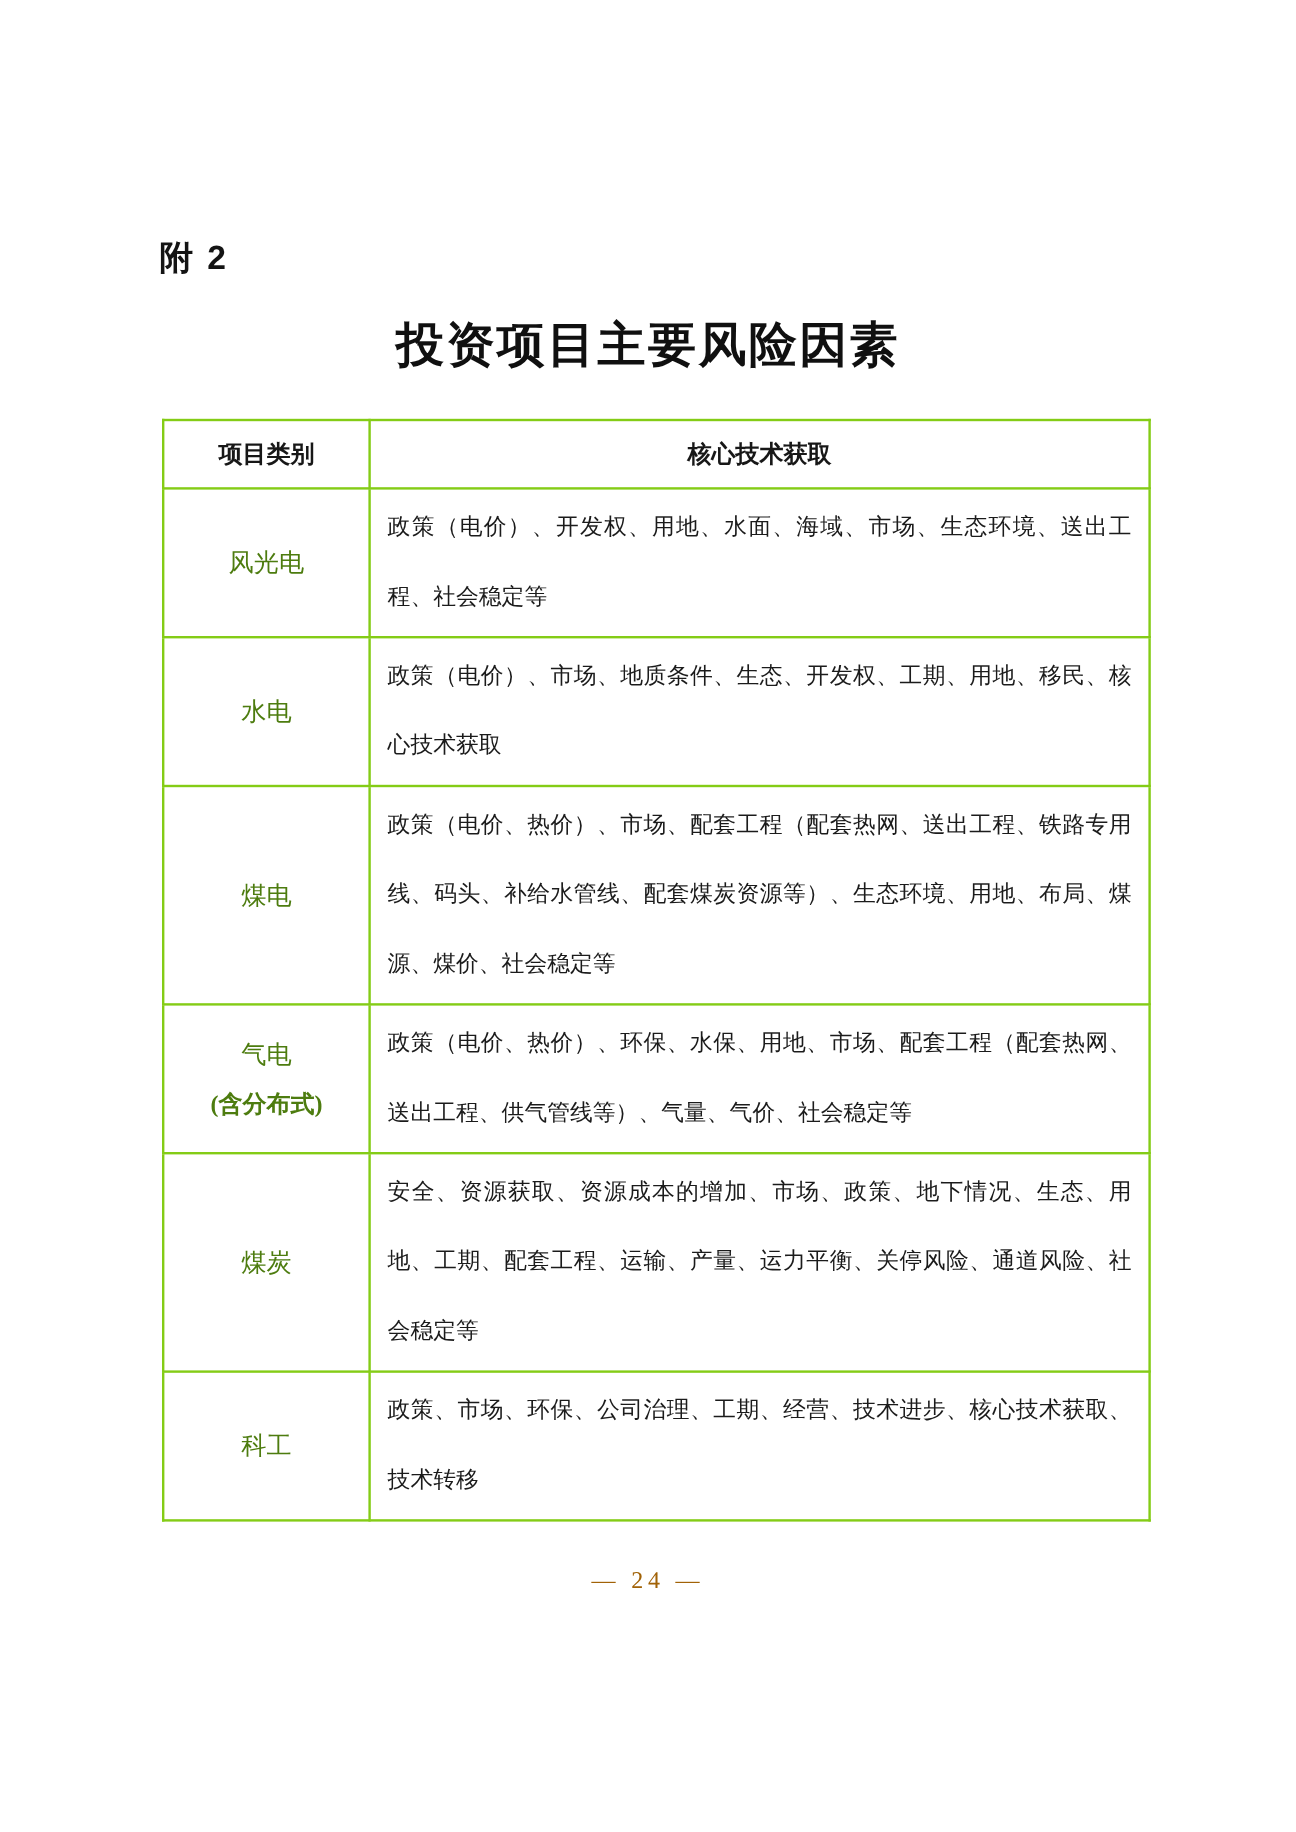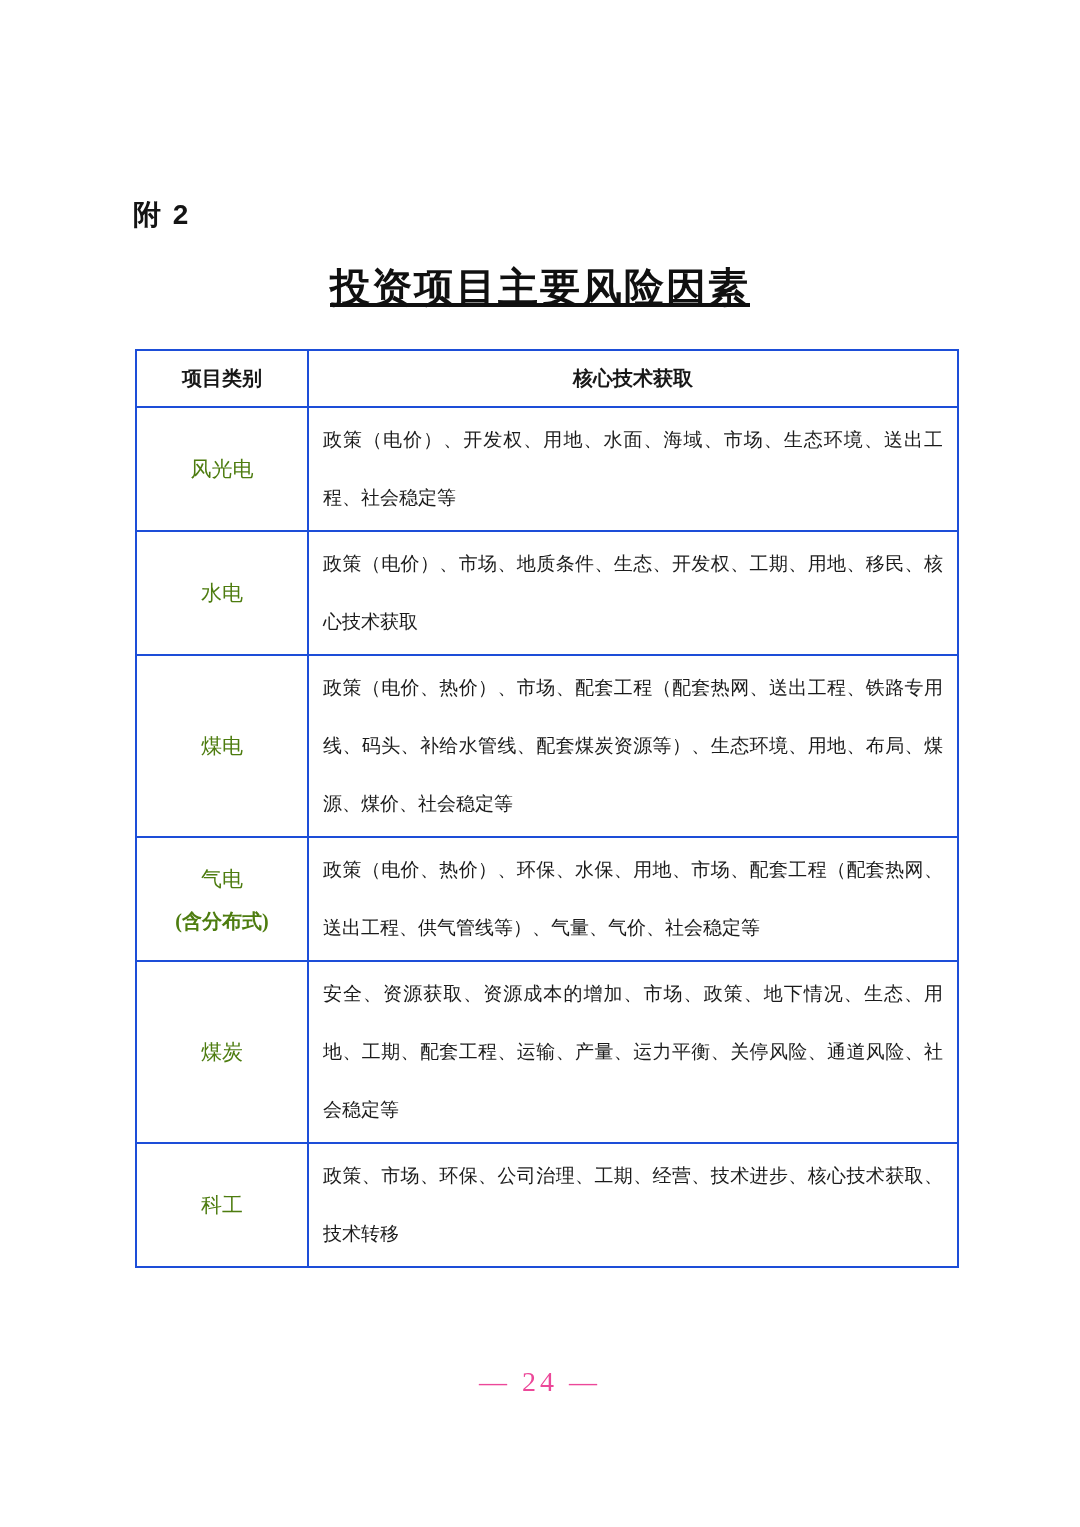--- a/index.html
+++ b/index.html
@@ -28,31 +28,30 @@
     letter-spacing: 2px;
     color: #141414;
   }
   .doc-title {
     margin-top: 26px;
     text-align: center;
     font-size: 40px;
     font-weight: bold;
     letter-spacing: 2px;
     color: #101010;
-    text-decoration: underline;
   }
   table.risk-table {
     border-collapse: collapse;
     margin: 34px 0 0 135px;
     width: 822px;
     table-layout: fixed;
   }
   table.risk-table th,
   table.risk-table td {
-    border: 2px solid #1d4ed8;
+    border: 2px solid #84cc16;
     box-sizing: border-box;
   }
   col.col-category { width: 172px; }
   col.col-risks   { width: 650px; }
   th.header-cell {
     height: 57px;
     font-family: "Liberation Sans", "DejaVu Sans", sans-serif;
     font-size: 20px;
     font-weight: bold;
     text-align: center;
@@ -72,25 +71,25 @@
     font-size: 19px;
     line-height: 58px;
     padding: 3px 14px;
     text-align: justify;
     text-justify: inter-character;
     vertical-align: middle;
     color: #1b1b1b;
   }
   tr.row-1line td.risks-cell { height: 64px; }
   .page-footer {
-    margin-top: 98px;
+    margin-top: 38px;
     text-align: center;
-    font-size: 28px;
+    font-size: 20px;
     letter-spacing: 4px;
-    color: #ec4899;
+    color: #a16207;
   }
 </style>
 </head>
 <body>
 
 <div class="page">
 
   <div class="attachment-label">附 2</div>
 
   <div class="doc-title">投资项目主要风险因素</div>

